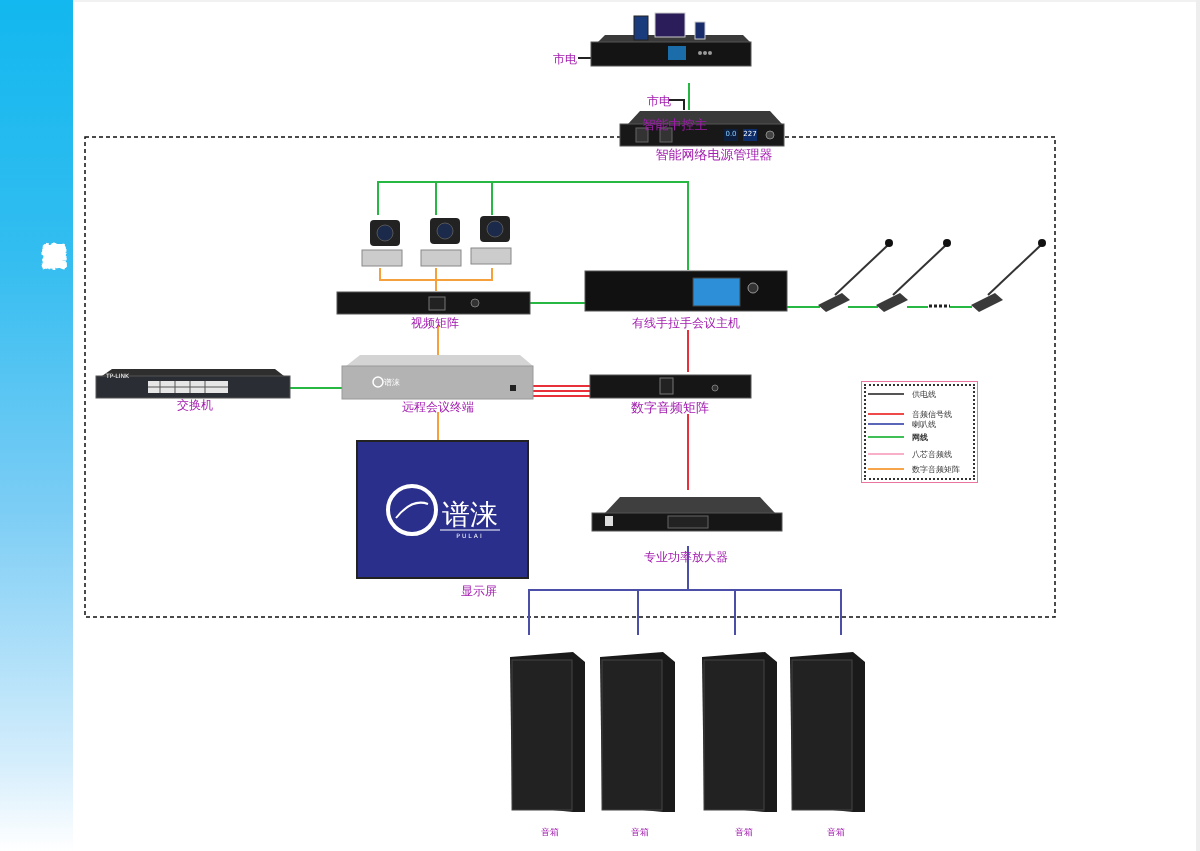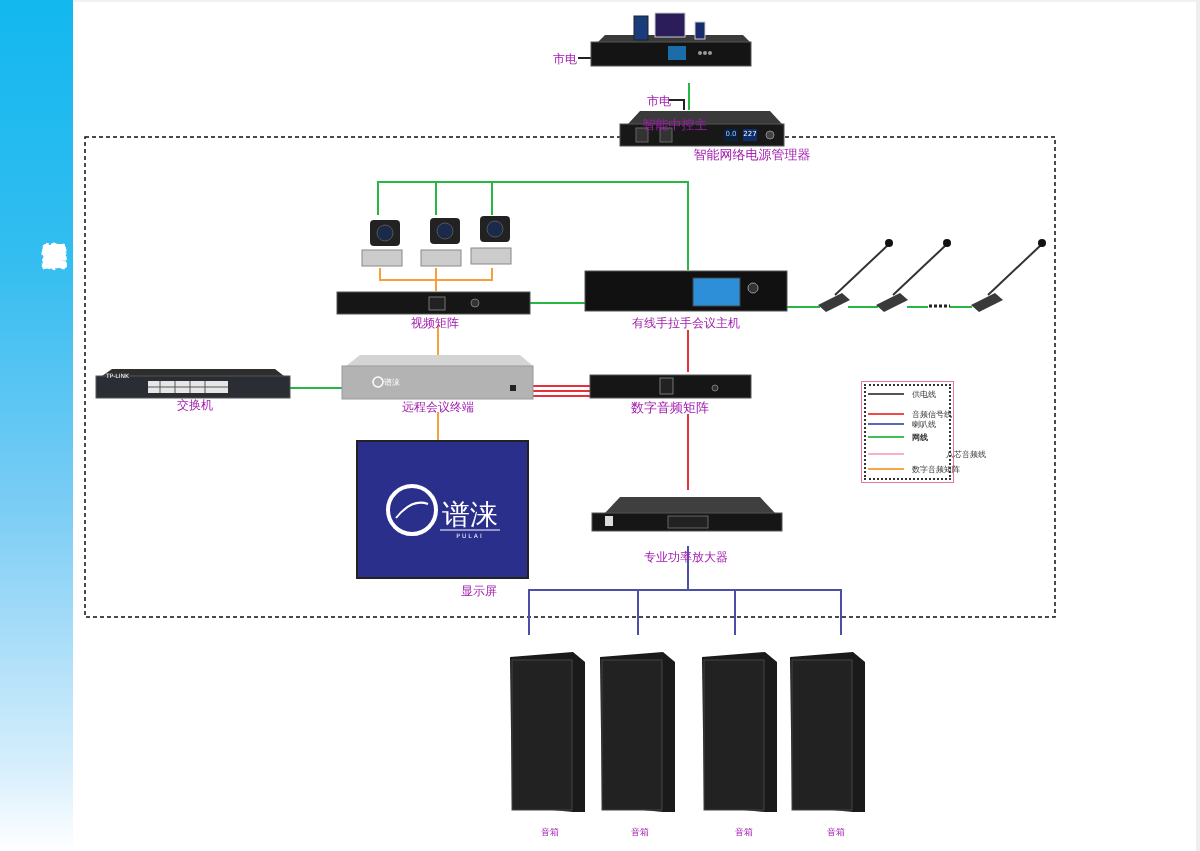--- a/index.html
+++ b/index.html
@@ -5,21 +5,21 @@
   html,body{margin:0;padding:0;}
   body{width:1200px;height:851px;position:relative;overflow:hidden;background:#ffffff;font-family:"DejaVu Sans","Liberation Sans",sans-serif;}
   .sidebar{position:absolute;left:0;top:0;width:73px;height:851px;background:linear-gradient(180deg,#12b8ef 0%,#33bdf0 30%,#7ccdf5 60%,#d6eefc 90%,#ffffff 100%);}
   .sidebar-title{position:absolute;left:0;top:222px;width:73px;color:#fff;font-weight:bold;font-size:25px;line-height:38px;text-align:center;writing-mode:vertical-rl;text-orientation:upright;letter-spacing:0px;}
   .right-edge{position:absolute;left:1196px;top:0;width:4px;height:851px;background:#eeeeee;}
   .top-edge{position:absolute;left:73px;top:0;width:1123px;height:2px;background:#f1f1f1;}
   svg.diagram{position:absolute;left:0;top:0;}
   .lbl{position:absolute;font-size:12px;color:#a21caf;white-space:nowrap;transform:translateX(-50%);}
   .lbl.big{font-size:13px;}
   .lbl.small{font-size:9px;margin-left:8px;}
-  .legend{position:absolute;left:861px;top:381px;width:91px;height:100px;border:1px solid #e8759f;}
+  .legend{position:absolute;left:861px;top:381px;width:91px;height:100px;border:1px solid #e8759f;padding-left:24px;}
   .legend-inner{position:absolute;left:2px;top:2px;right:2px;bottom:2px;border:2px dotted #333;}
   .legend-row{position:absolute;left:6px;height:14px;display:flex;align-items:center;}
   .legend-line{width:36px;height:2px;margin-right:8px;}
   .legend-text{font-size:8px;color:#333;white-space:nowrap;}
 </style>
 </head>
 <body>
 
 <div class="sidebar">
   <div class="sidebar-title">会议室系统解决方案</div>
@@ -194,21 +194,21 @@
   </g>
   <g>
     <polygon points="790,657 853,652 865,662 865,812 853,812 792,806" fill="#1a1a1a"></polygon>
     <rect x="792" y="660" width="60" height="150" fill="#222" stroke="#444"></rect>
   </g>
 </svg>
 
 <div class="lbl" style="left:565px;top:51px;">市电</div>
 <div class="lbl big" style="left:675px;top:68px;margin-top:48px;">智能中控主</div>
 <div class="lbl" style="left:659px;top:93px;">市电</div>
-<div class="lbl big" style="left:714px;top:146px;margin-left:38px;">智能网络电源管理器</div>
+<div class="lbl big" style="left:714px;top:146px;">智能网络电源管理器</div>
 <div class="lbl" style="left:435px;top:315px;">视频矩阵</div>
 <div class="lbl" style="left:686px;top:315px;">有线手拉手会议主机</div>
 <div class="lbl" style="left:195px;top:397px;">交换机</div>
 <div class="lbl" style="left:438px;top:399px;">远程会议终端</div>
 <div class="lbl big" style="left:670px;top:399px;">数字音频矩阵</div>
 <div class="lbl" style="left:443px;top:583px;margin-left:36px;">显示屏</div>
 <div class="lbl" style="left:686px;top:549px;">专业功率放大器</div>
 
 <div class="lbl" style="left:470px;top:496px;font-size:28px;color:#fff;font-family:'DejaVu Serif',serif;">谱涞</div>
 <div class="lbl" style="left:470px;top:532px;font-size:6px;color:#fff;letter-spacing:2px;">PULAI</div>
@@ -233,21 +233,21 @@
     <span class="legend-text">音频信号线</span>
   </div>
   <div class="legend-row" style="top:35px;text-align:center;">
     <span class="legend-line" style="background:#5b66b8;"></span>
     <span class="legend-text">喇叭线</span>
   </div>
   <div class="legend-row" style="top:48px;font-weight:bold;">
     <span class="legend-line" style="background:#3fbf55;"></span>
     <span class="legend-text">网线</span>
   </div>
-  <div class="legend-row" style="top:65px;gap:34px;">
+  <div class="legend-row" style="top:65px;">
     <span class="legend-line" style="background:#f7b0c8;"></span>
     <span class="legend-text">八芯音频线</span>
   </div>
   <div class="legend-row" style="top:80px;">
     <span class="legend-line" style="background:#f6a54a;"></span>
     <span class="legend-text">数字音频矩阵</span>
   </div>
 </div>
 
 </body></html>

